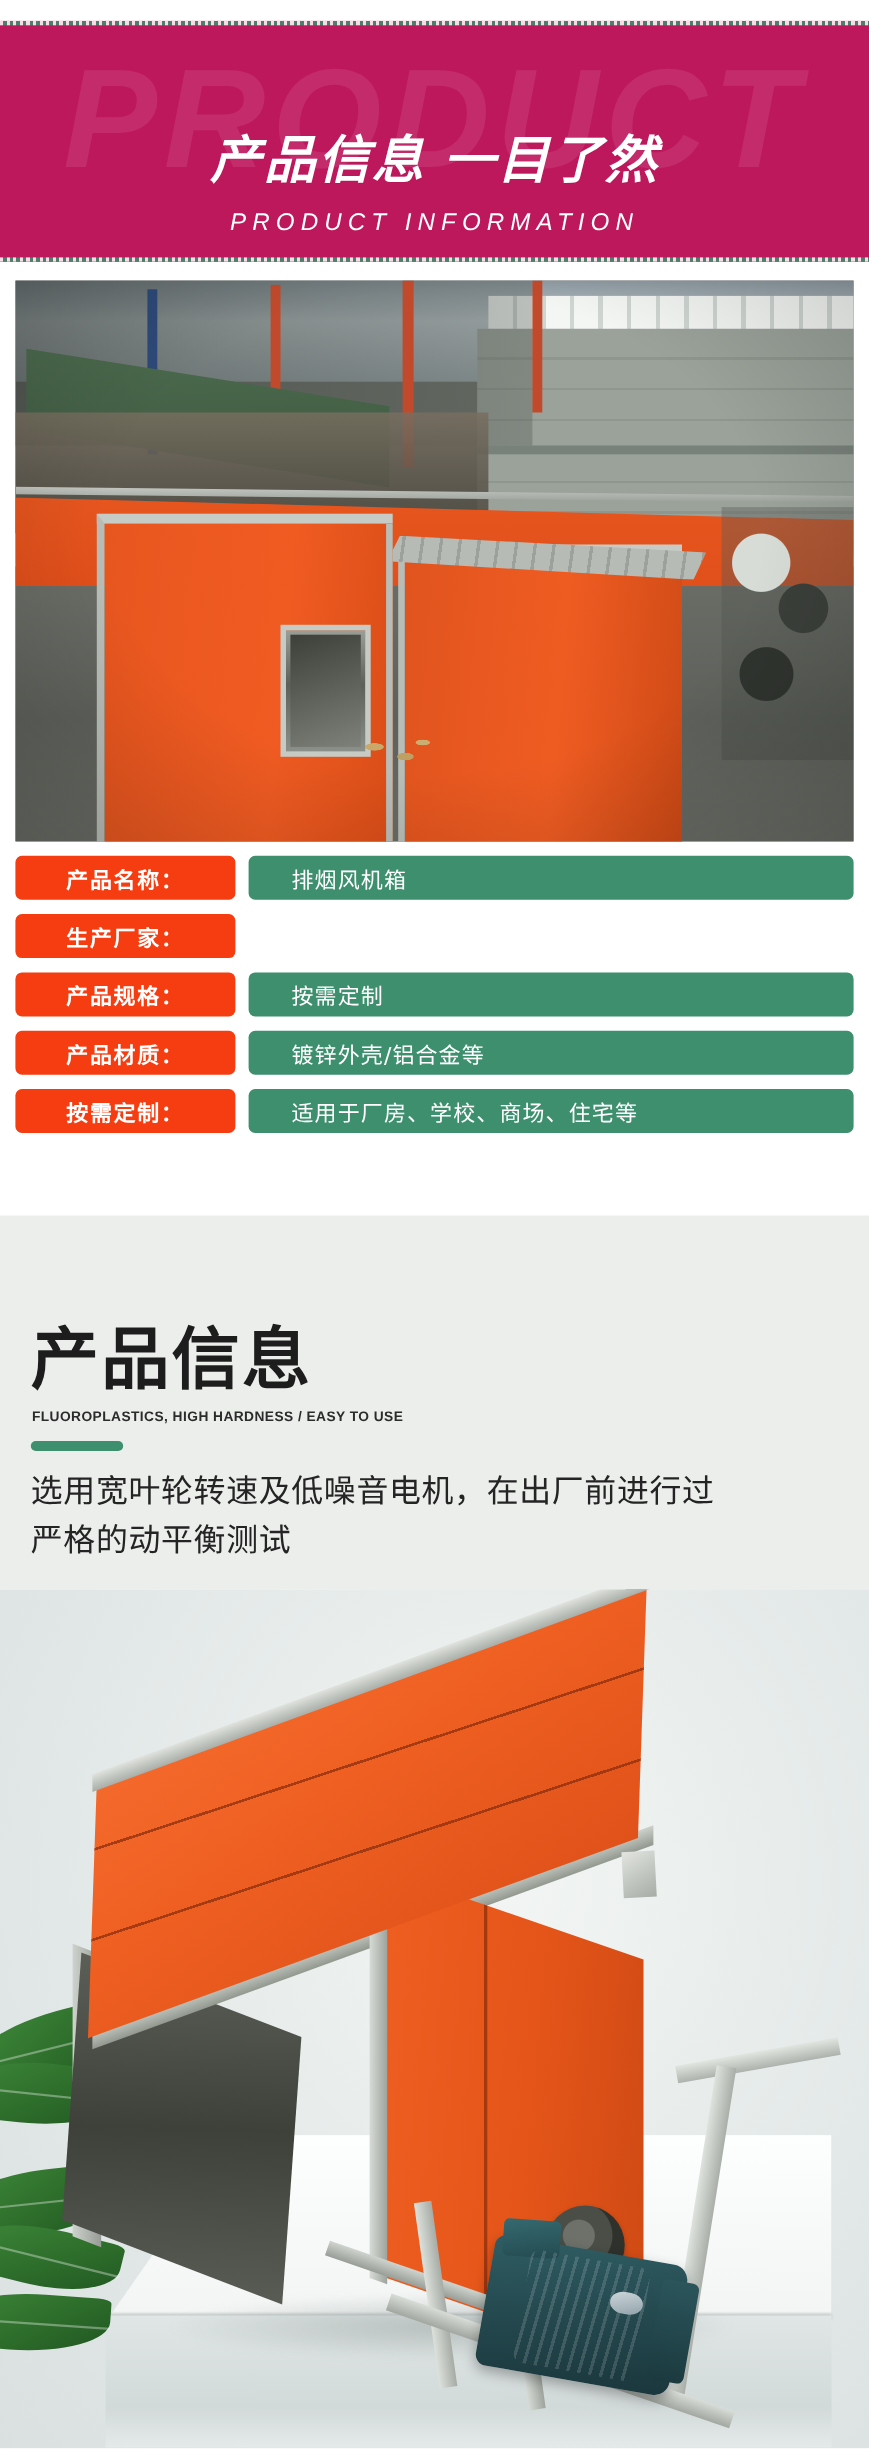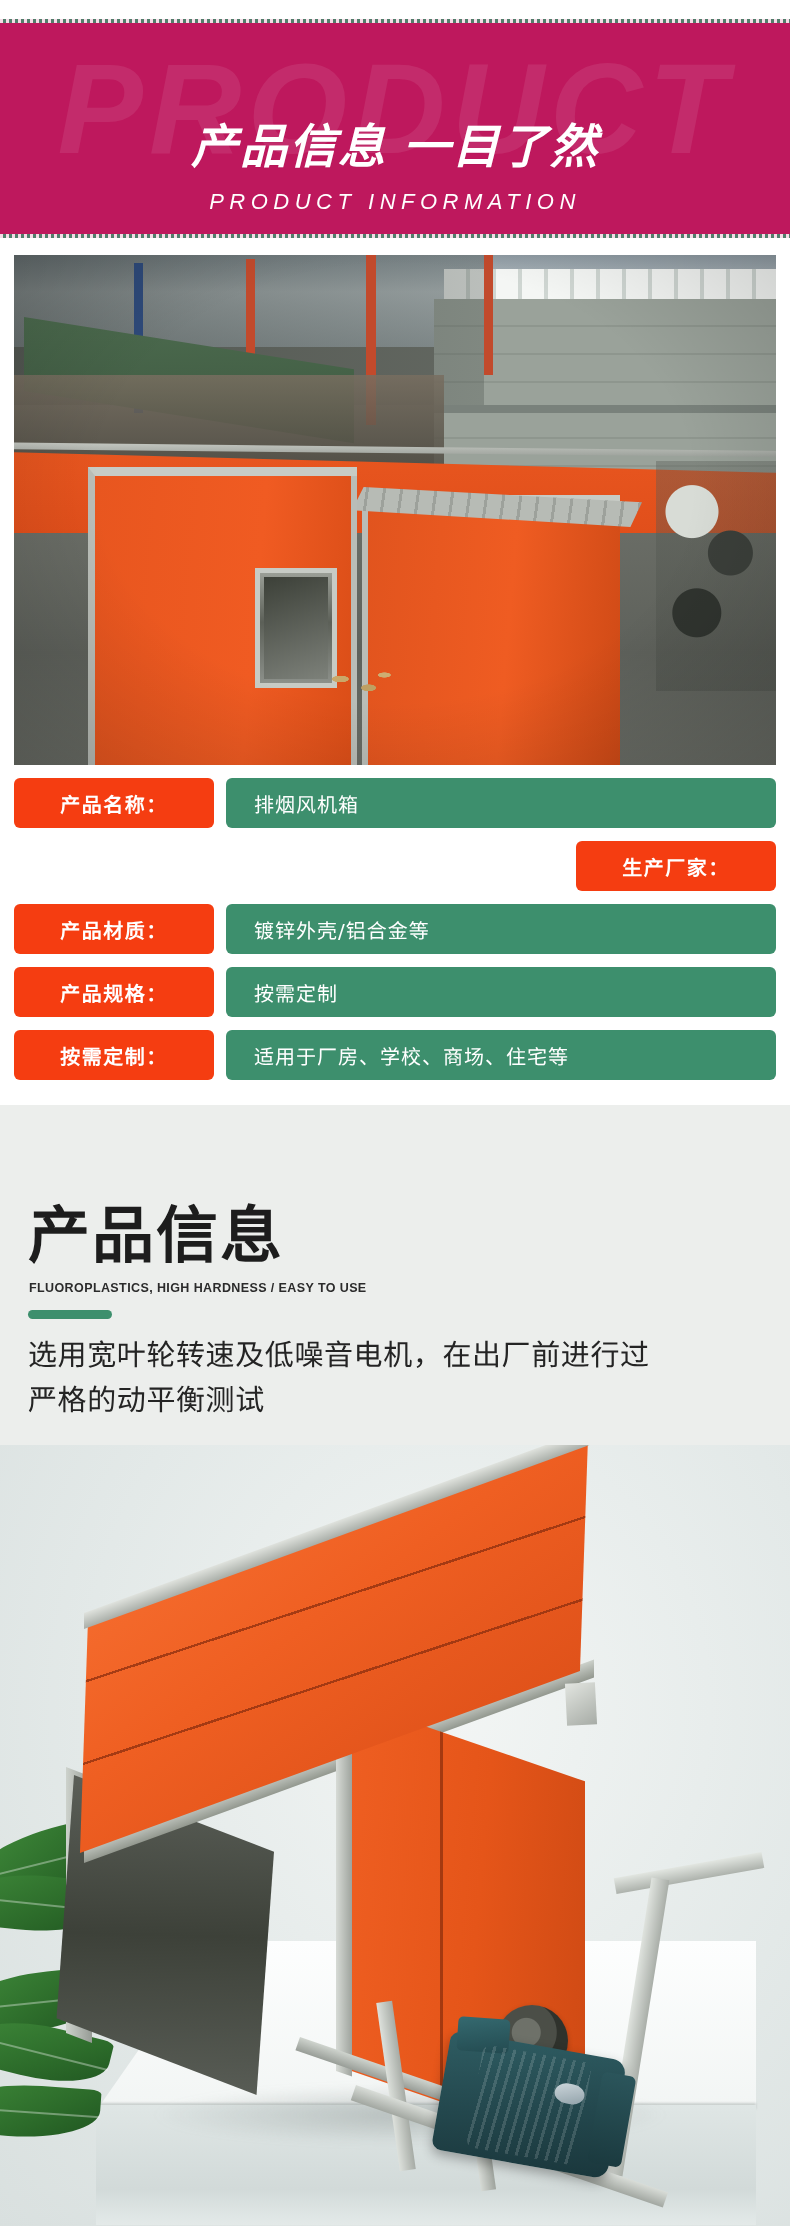--- a/index.html
+++ b/index.html
@@ -191,23 +191,22 @@
 
   
   .spec{
     position:absolute;
     left:14px; top:778px;
     width:762px;
   }
   .spec-row{
     display:flex;
     align-items:stretch;
-    height:50px;
+    height:40px;
     margin-bottom:13px;
-    justify-content:flex-end;
   }
   .spec-row:last-child{margin-bottom:0;}
   .spec-label{
     flex:0 0 200px;
     background:#f53d11;
     border-radius:6px;
     color:#ffffff;
     font-size:20px;
     font-weight:700;
     letter-spacing:1.5px;
@@ -220,21 +219,21 @@
     flex:1 1 auto;
     margin-left:12px;
     background:#3d8f6d;
     border-radius:6px;
     color:#ffffff;
     font-size:20px;
     font-weight:500;
     letter-spacing:1px;
     display:flex;
     align-items:center;
-    padding-left:28px;
+    padding-left:39px;
     font-family:"DejaVu Sans","Liberation Sans",sans-serif;
   }
 
   
   .feature{
     position:absolute;
     left:0; top:1105px;
     width:790px; height:340px;
     background:#eceeec;
   }
@@ -503,27 +502,27 @@
     <div class="spec-row">
       <div class="spec-label">产品名称：</div>
       <div class="spec-value">排烟风机箱</div>
     </div>
 
     <div class="spec-row">
       <div class="spec-label">生产厂家：</div>
     </div>
 
     <div class="spec-row">
+      <div class="spec-label">产品规格：</div>
+      <div class="spec-value">按需定制</div>
+    </div>
+
+    <div class="spec-row">
       <div class="spec-label">产品材质：</div>
       <div class="spec-value">镀锌外壳/铝合金等</div>
-    </div>
-
-    <div class="spec-row">
-      <div class="spec-label">产品规格：</div>
-      <div class="spec-value">按需定制</div>
     </div>
 
     <div class="spec-row">
       <div class="spec-label">按需定制：</div>
       <div class="spec-value">适用于厂房、学校、商场、住宅等</div>
     </div>
 
   </div>
 
   <div class="feature">

